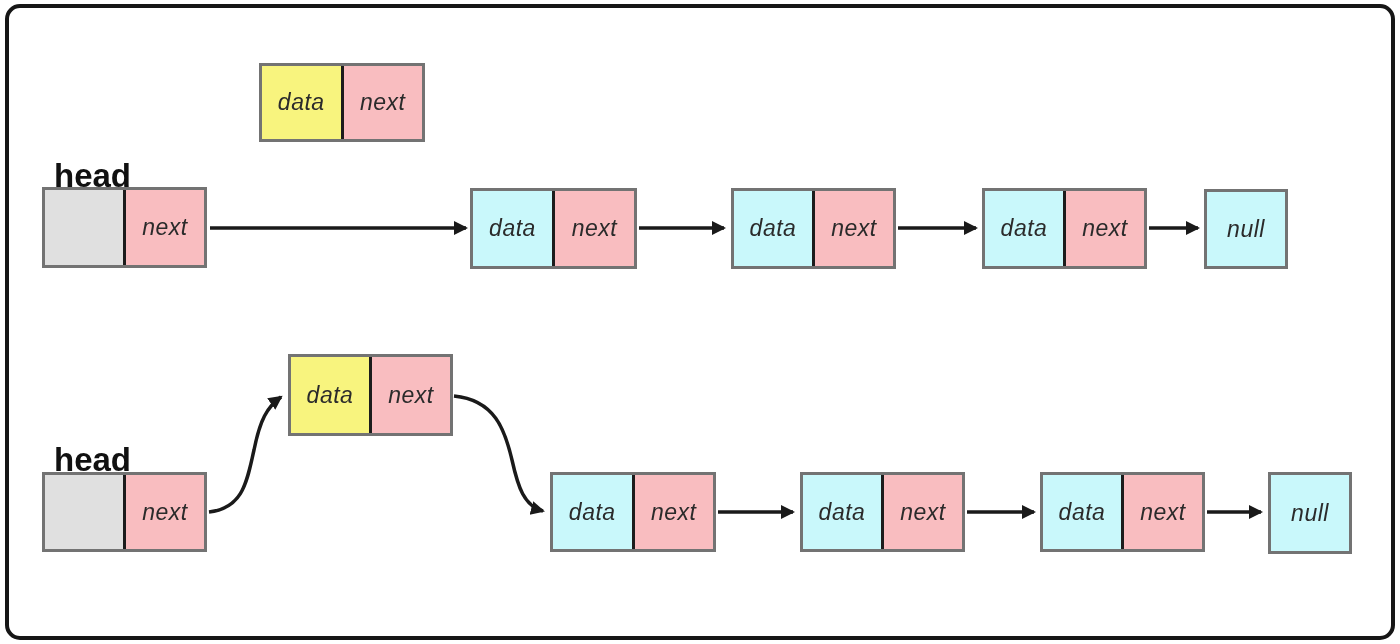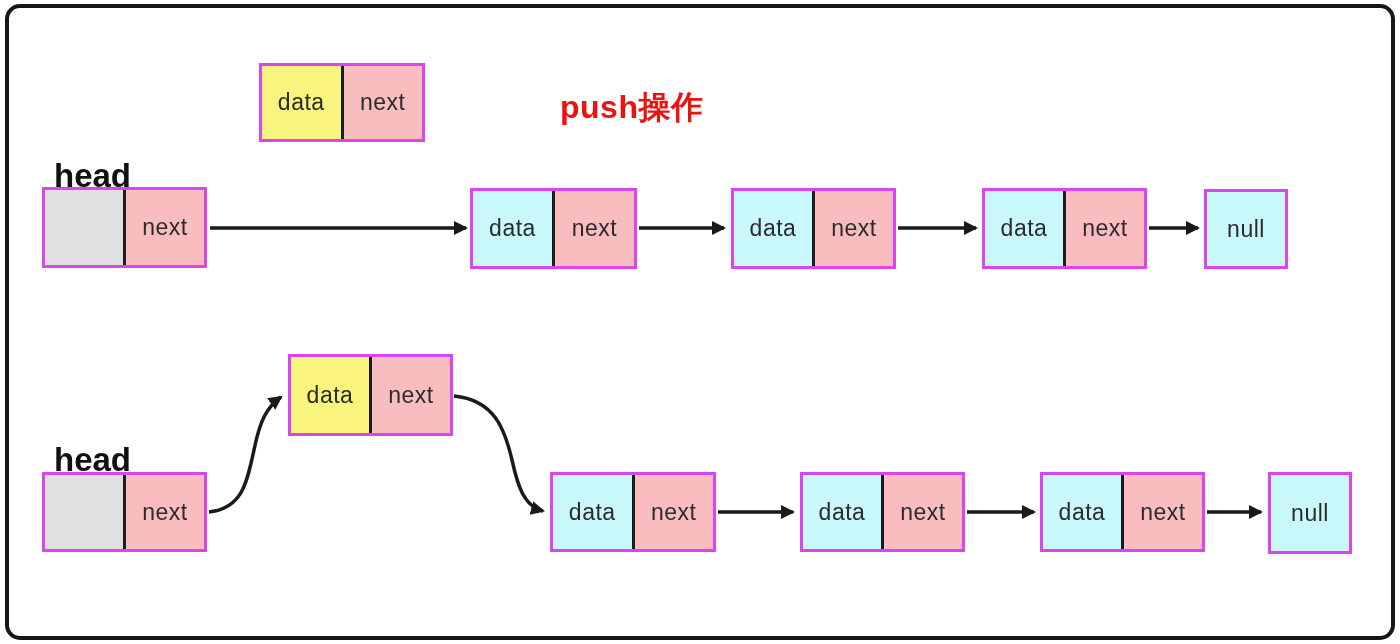--- a/index.html
+++ b/index.html
@@ -16,23 +16,24 @@
     left: 5px; top: 4px; right: 5px; bottom: 4px;
     border: 4px solid #161616;
     border-radius: 15px;
     pointer-events: none;
   }
   .wires { position: absolute; left: 0; top: 0; }
   .wire { fill: none; stroke: #1a1a1a; stroke-width: 3.5px; }
   .node {
     position: absolute;
     display: flex;
-    border: 3px solid #d946ef;
+    border: 3px solid #737373;
     box-sizing: border-box;
     background: #ffffff;
+    font-style: italic;
   }
   .cell {
     flex: 1;
     display: flex;
     align-items: center;
     justify-content: center;
     font-size: 23px;
     color: #2b2b2b;
     letter-spacing: 0.5px;
   }
@@ -65,21 +66,20 @@
     <path class="wire" d="M639,228 H724" marker-end="url(#ah)"></path>
     <path class="wire" d="M898,228 H976" marker-end="url(#ah)"></path>
     <path class="wire" d="M1149,228 H1198" marker-end="url(#ah)"></path>
     <path class="wire" d="M209,512 C244,508 247,480 254,450 C260,420 267,407 281,397" marker-end="url(#ah)"></path>
     <path class="wire" d="M454,396 C495,400 505,430 512,460 C518,487 524,506 543,511" marker-end="url(#ah)"></path>
     <path class="wire" d="M718,512 H793" marker-end="url(#ah)"></path>
     <path class="wire" d="M967,512 H1034" marker-end="url(#ah)"></path>
     <path class="wire" d="M1207,512 H1261" marker-end="url(#ah)"></path>
   </svg>
 
-  <div class="diagram-title" style="left: 560px; top: 86px; color: rgb(238, 17, 17);">push操作</div>
 
   <div class="node" style="left:259px; top:63px; width:166px; height:79px;">
     <div class="cell" style="background-color: rgb(248, 244, 126);">data</div>
     <div class="cell" style="background-color: rgb(249, 189, 192);">next</div>
   </div>
 
   <div class="head-label" style="left:54px; top:157px;">head</div>
   <div class="node" style="left:42px; top:187px; width:165px; height:81px;">
     <div class="cell" style="background-color: rgb(224, 224, 224);"></div>
     <div class="cell" style="background-color: rgb(249, 189, 192);">next</div>

